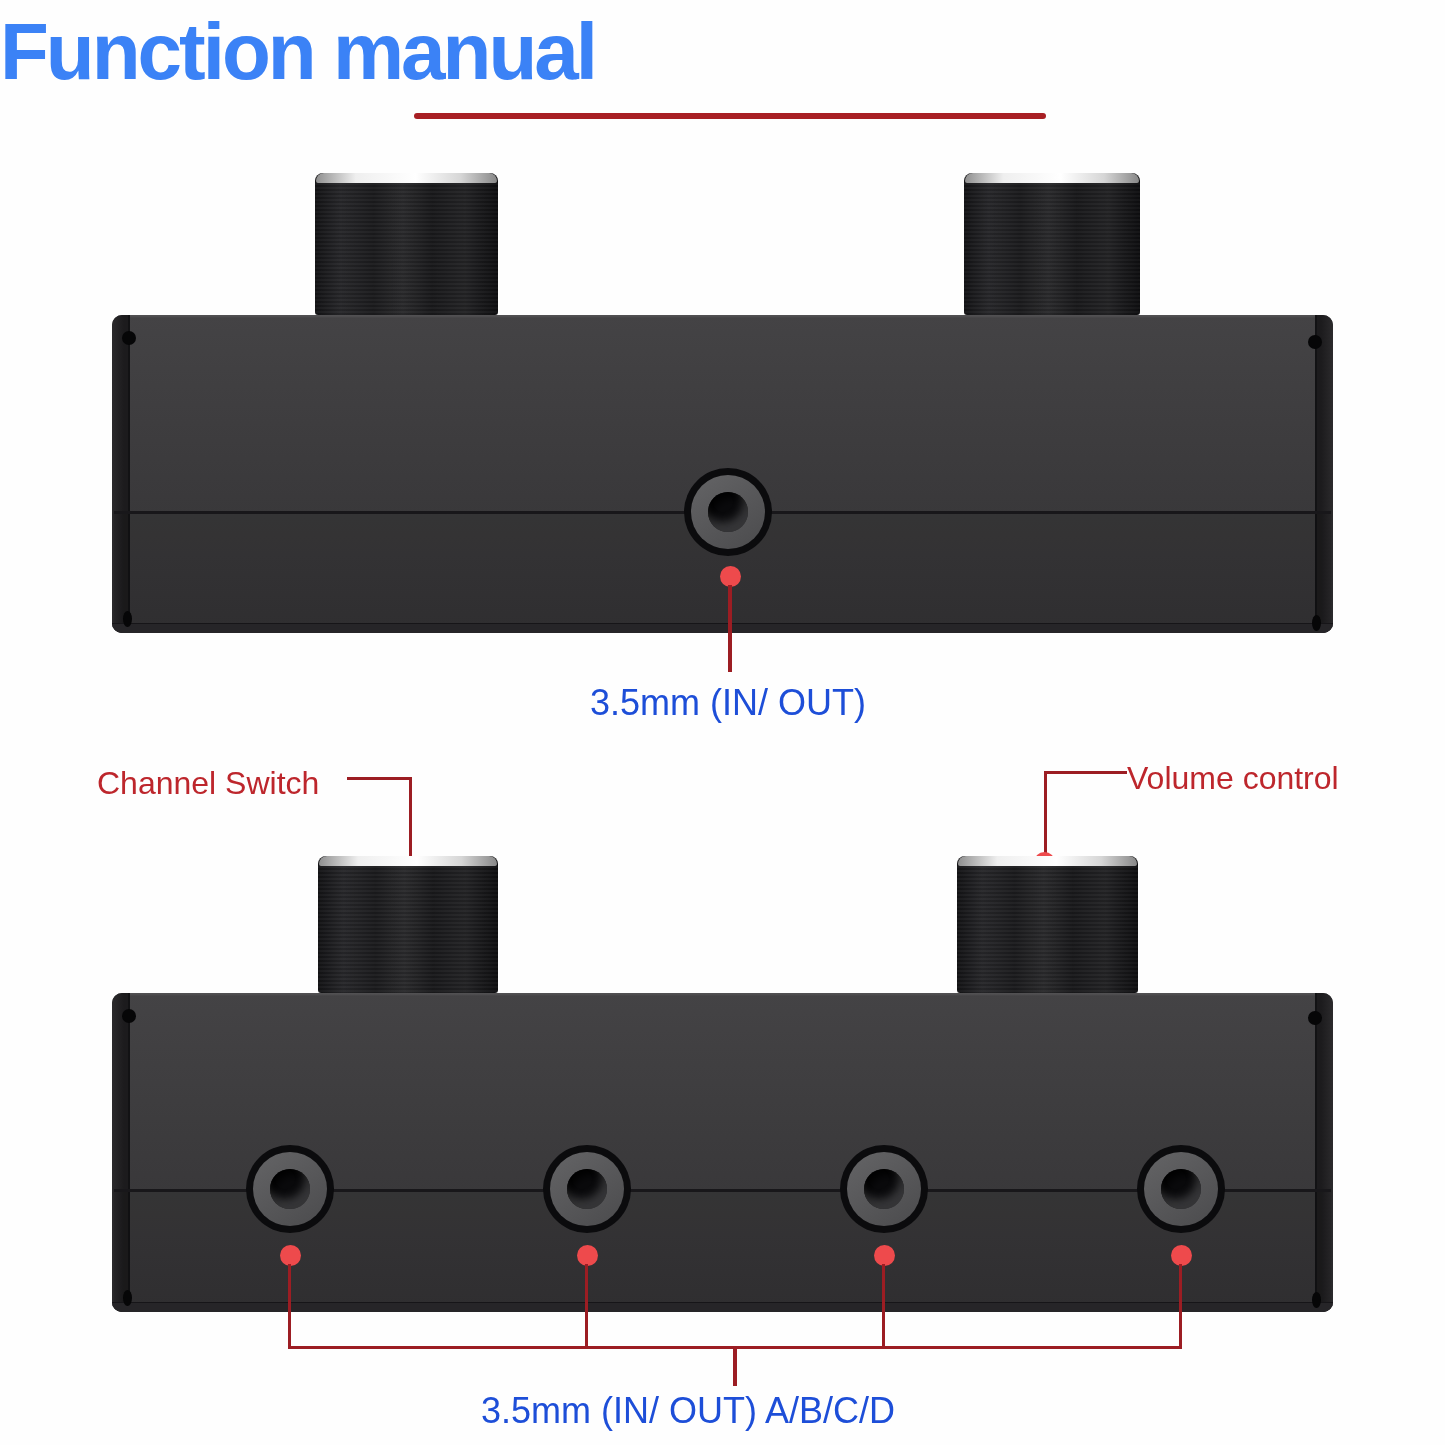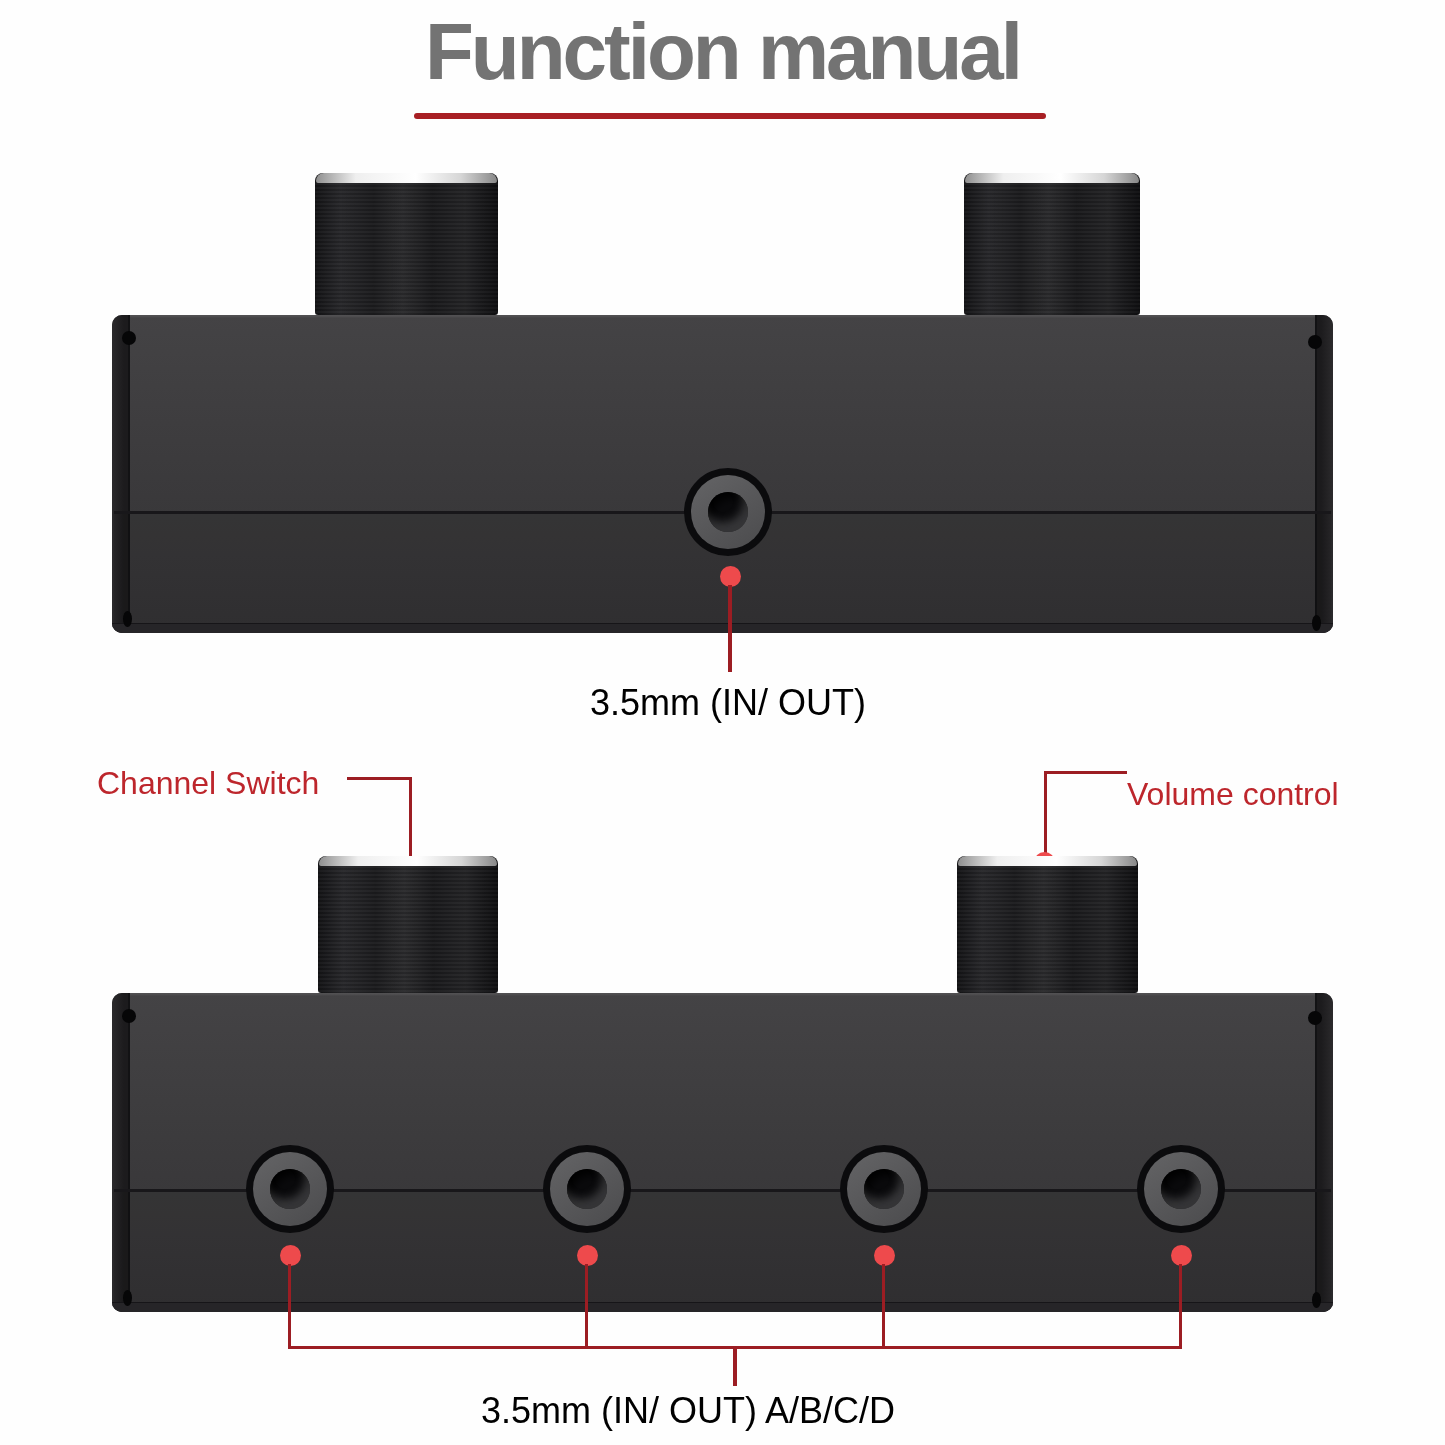--- a/index.html
+++ b/index.html
@@ -3,22 +3,22 @@
 <meta charset="utf-8">
 <style>
   html,body{margin:0;padding:0;background:#ffffff;}
   .canvas{
     position:relative;width:1445px;height:1445px;background:#fefefe;
     font-family:"Liberation Sans", sans-serif;overflow:hidden;
   }
   
   .title{
     position:absolute;left:0;right:0;top:0;height:104px;line-height:104px;
-    text-align:center;font-size:80px;font-weight:bold;letter-spacing:-3px;
-    color:#737373;white-space:nowrap;
+    font-size:80px;font-weight:bold;letter-spacing:-3px;
+    color:#3b82f6;white-space:nowrap;
   }
   .title-underline{
     position:absolute;left:414px;top:113px;width:632px;height:6px;
     background:#a81f24;border-radius:3px;
   }
   
   .knob{
     position:absolute;
     background:linear-gradient(90deg,#131315 0%,#27272a 14%,#1b1b1d 32%,#2a2a2c 48%,#19191b 64%,#232325 82%,#0e0e10 100%);
     border-radius:8px 8px 3px 3px;
@@ -59,21 +59,21 @@
   .jack{position:absolute;width:88px;height:88px;border-radius:50%;background:#0b0b0d;}
   .jack-ring{position:absolute;inset:7px;border-radius:50%;background:linear-gradient(145deg,#646466,#4b4b4d);}
   .jack-hole{
     position:absolute;inset:17px;border-radius:50%;background:#0a0a0c;
     box-shadow:inset -5px -10px 8px rgba(125,125,128,0.38), inset 4px 6px 8px rgba(0,0,0,0.9);
   }
   
   .dot{position:absolute;width:21px;height:21px;border-radius:50%;background:#ee4a4c;}
   .aline{position:absolute;background:#9c1d23;}
   .label{position:absolute;font-size:32px;color:#bd262c;white-space:nowrap;}
-  .caption{position:absolute;font-size:36px;color:#000000;white-space:nowrap;transform:translateX(-50%);}
+  .caption{position:absolute;font-size:36px;color:#1d4ed8;white-space:nowrap;transform:translateX(-50%);}
 </style>
 </head>
 <body>
 
 <div class="canvas">
 
   <div class="title">Function manual</div>
   <div class="title-underline"></div>
 
   <div>
@@ -105,21 +105,21 @@
     <div class="aline" style="left:728px;top:585px;width:4px;height:87px;"></div>
     <div class="caption" style="left:728px;top:682px;">3.5mm (IN/ OUT)</div>
   </div>
 
   <div>
     <div class="label" style="left:97px;top:765px;">Channel Switch</div>
     <div class="aline" style="left:347px;top:777px;width:64px;height:3px;"></div>
     <div class="aline" style="left:409px;top:777px;width:3px;height:103px;"></div>
     <div class="dot" style="left:400px;top:875px;"></div>
 
-    <div class="label" style="left:1127px;top:760px;margin-top:16px;">Volume control</div>
+    <div class="label" style="left:1127px;top:760px;">Volume control</div>
     <div class="aline" style="left:1046px;top:771px;width:81px;height:3px;"></div>
     <div class="aline" style="left:1044px;top:771px;width:3px;height:88px;"></div>
     <div class="dot" style="left:1034px;top:852px;"></div>
   </div>
 
   <div>
 
     <div class="knob" style="left:318px;top:856px;width:180px;height:137px;"></div>
     <div class="knob" style="left:957px;top:856px;width:181px;height:137px;"></div>
 

